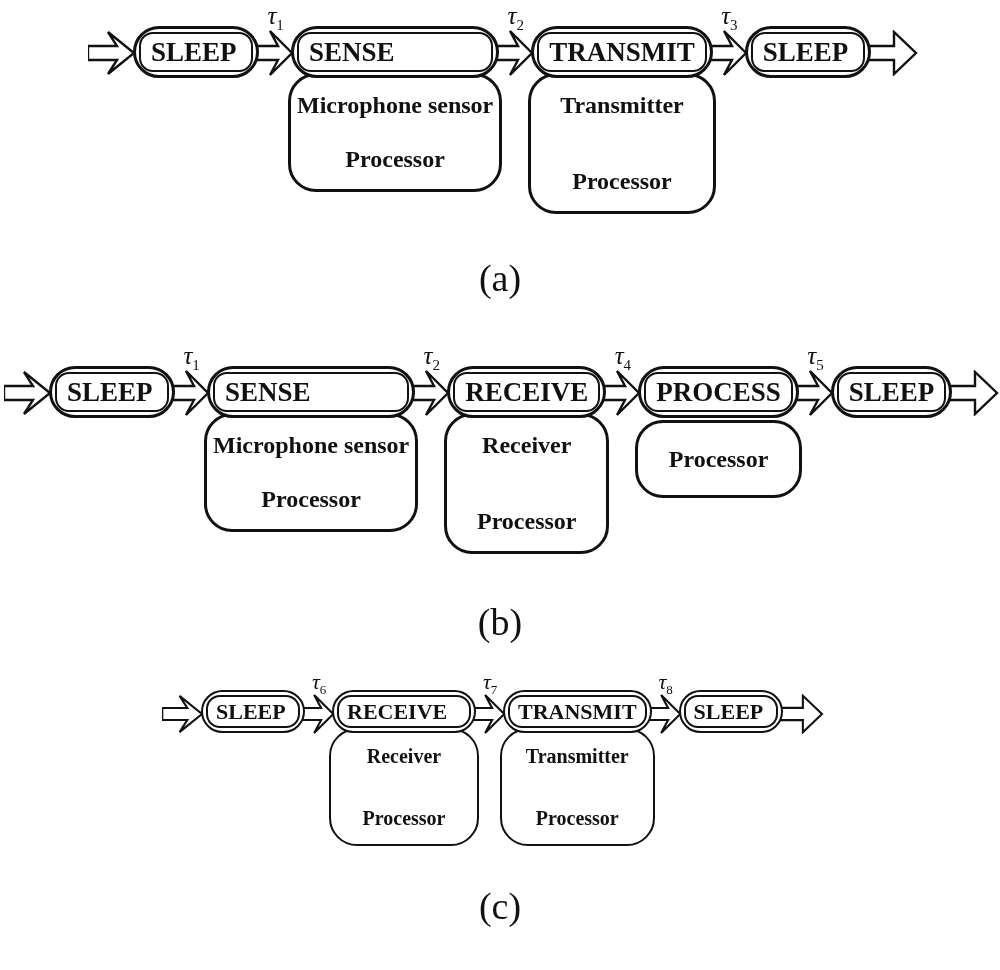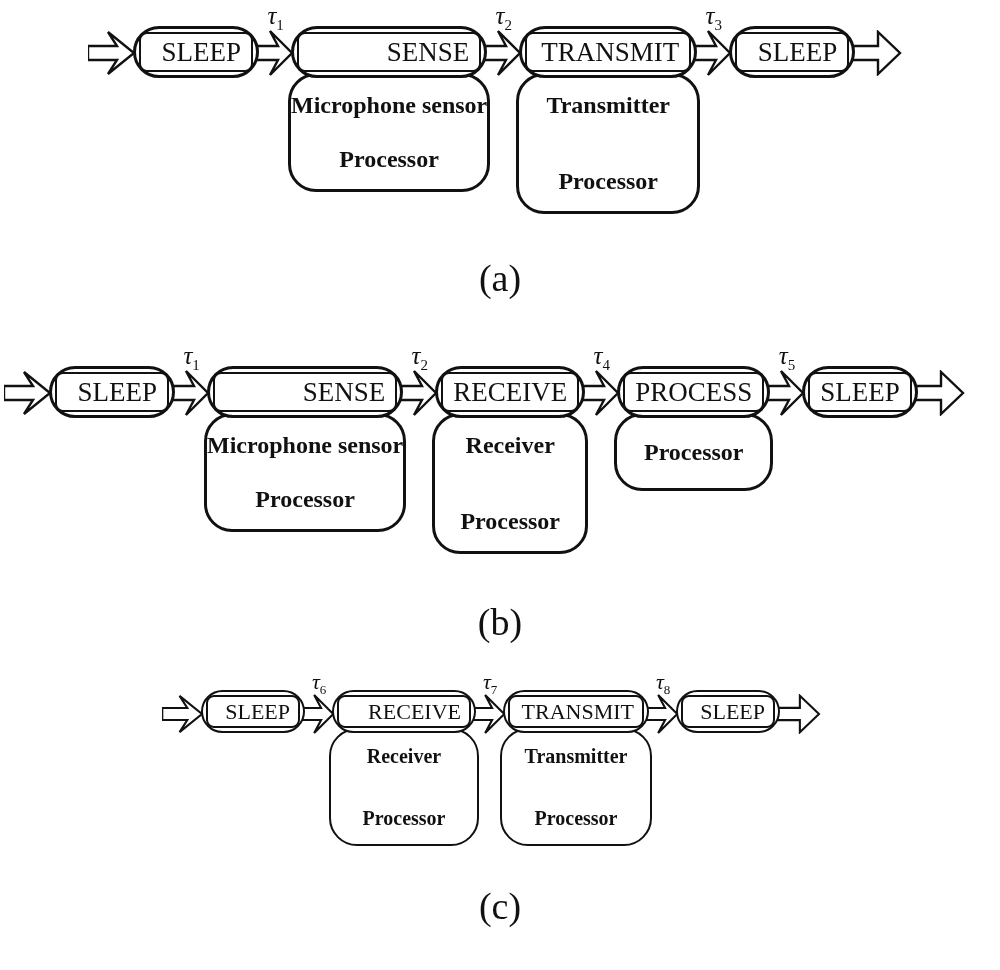--- a/index.html
+++ b/index.html
@@ -6,42 +6,42 @@
   body{width:1000px;height:970px;font-family:"Liberation Serif","DejaVu Serif",serif;color:#111;}
   .fig{position:relative;width:1000px;height:970px;overflow:hidden;}
 
   .row{display:flex;align-items:flex-start;}
   .p-a .row{padding-top:26px;margin-left:88px;}
   .p-b .row{padding-top:30px;margin-top:36px;margin-left:4px;}
   .p-c .row{padding-top:24px;margin-top:22px;margin-left:162px;}
 
   .node{display:flex;flex-direction:column;position:relative;}
   .pill{position:relative;z-index:2;background:#fff;border:3px solid #111;border-radius:44px;padding:3px;}
-  .pill-in{border:2.5px solid #111;border-radius:8px;text-align:right;font-weight:normal;
+  .pill-in{border:2.5px solid #111;border-radius:14px;text-align:left;font-weight:bold;
            font-size:27px;line-height:34px;padding:1px 10px;white-space:nowrap;}
   .p-c .pill{border-width:2.5px;}
   .p-c .pill-in{font-size:22px;line-height:27px;border-width:2px;padding:1px 8px;}
 
   .subbox{position:relative;z-index:1;align-self:stretch;margin:-5px -3px 0;background:#fff;
           border:3px solid #111;border-radius:28px;text-align:center;font-weight:bold;
-          padding:14px 0 15px;}
+          padding:14px 6px 15px;}
   .comp{font-size:24px;line-height:30px;}
   .sub-2 .comp + .comp{margin-top:46px;}
   .sub-3 .comp + .comp{margin-top:24px;}
   .sub-1{padding:21px 6px;}
   .p-c .subbox{border-width:2.5px;padding:13px 5px;}
   .p-c .comp{font-size:20px;line-height:26px;}
   .p-c .sub-2 .comp + .comp{margin-top:36px;}
 
   
   .w-sleep{min-width:126px;}
   .w-sense{min-width:174px;}
   .w-transmit{min-width:178px;}
   .w-receive{min-width:150px;}
-  .w-process{min-width:150px;}
+  .w-process{min-width:150px;gap:7px;}
   .w-sleep-sm{min-width:114px;}
   .p-c .w-sleep{min-width:104px;}
   .p-c .w-receive{min-width:144px;}
   .p-c .w-transmit{min-width:146px;}
 
   .trans{position:relative;flex:0 0 auto;margin:0 -3px;}
   .arr{display:block;}
   .a-entry{margin:5px -3px 0 0;}
   .a-mid{margin-top:3px;}
   .a-exit{margin:4px 0 0 -3px;}

